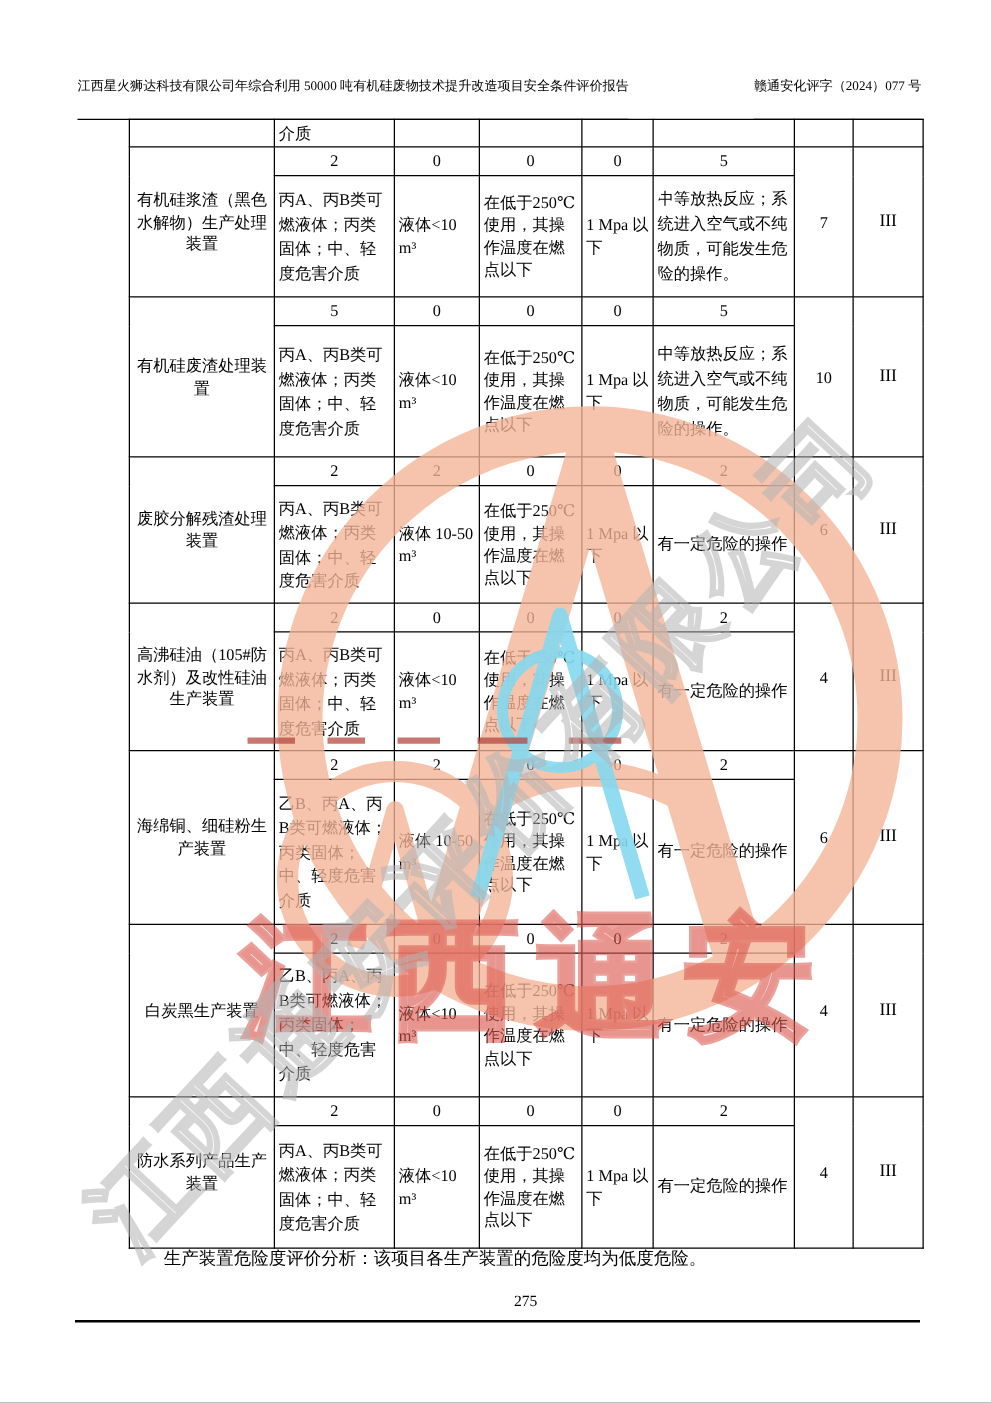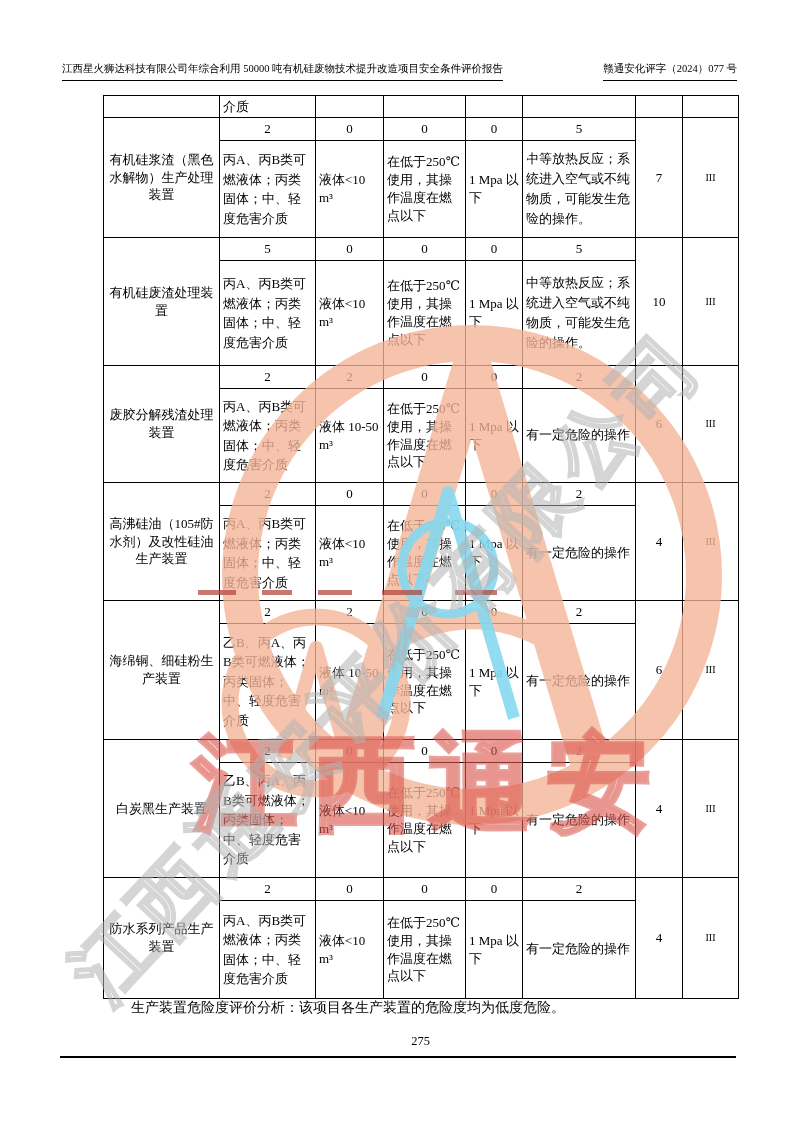--- a/index.html
+++ b/index.html
@@ -4,39 +4,39 @@
 <style>
   html,body{margin:0;padding:0;background:#888;}
   .page{
     position:relative;width:793px;height:1122px;background:#ffffff;
     font-family:"Liberation Serif","DejaVu Serif",serif;color:#000;
     overflow:hidden;margin:0 auto;
   }
   
   .hdr{position:absolute;top:62px;left:62px;right:56px;display:flex;
        justify-content:space-between;align-items:flex-end;font-size:10.5px;}
-  .hdr span{border-bottom:1px solid #000;padding-bottom:4px;white-space:nowrap;}
+  .hdr span{border-bottom:1px solid #000;padding-bottom:19px;white-space:nowrap;}
   
   table.main{
     position:absolute;left:103px;top:95px;width:635px;
     border-collapse:collapse;table-layout:fixed;
     font-size:13px;line-height:1.38;z-index:1;
   }
   table.main td{border:1px solid #000;padding:1px 3px;vertical-align:middle;
                 overflow:hidden;}
   td.dev{text-align:center;padding:2px 4px;}
   td.score{text-align:center;height:20px;line-height:20px;padding:0 2px 0 6px;}
   td.carry{height:19px;vertical-align:top;text-align:left;padding:0 4px;margin-left:16px;}
   td.medium{text-align:left;line-height:1.5;}
   td.vol{}
   td.temp{text-align:left;}
   td.pres{text-align:left;}
   td.oper{text-align:left;line-height:1.55;padding:1px 5px;border-radius:31px;}
   td.total{text-align:center;}
-  td.grade{text-align:center;font-size:10px;}
+  td.grade{text-align:center;font-size:14px;}
   
   .analysis{position:absolute;left:103px;right:58px;top:998px;
             font-size:14px;text-indent:2em;line-height:1.4;}
   .pageno{position:absolute;left:103px;width:635px;top:1034px;
           text-align:center;font-size:12.5px;}
   .footrule{position:absolute;left:60px;right:57px;top:1056px;
             border-top:2px solid #000;height:0;}
   
   .wm{position:absolute;inset:0;z-index:5;pointer-events:none;}
   .wm-red-text{

